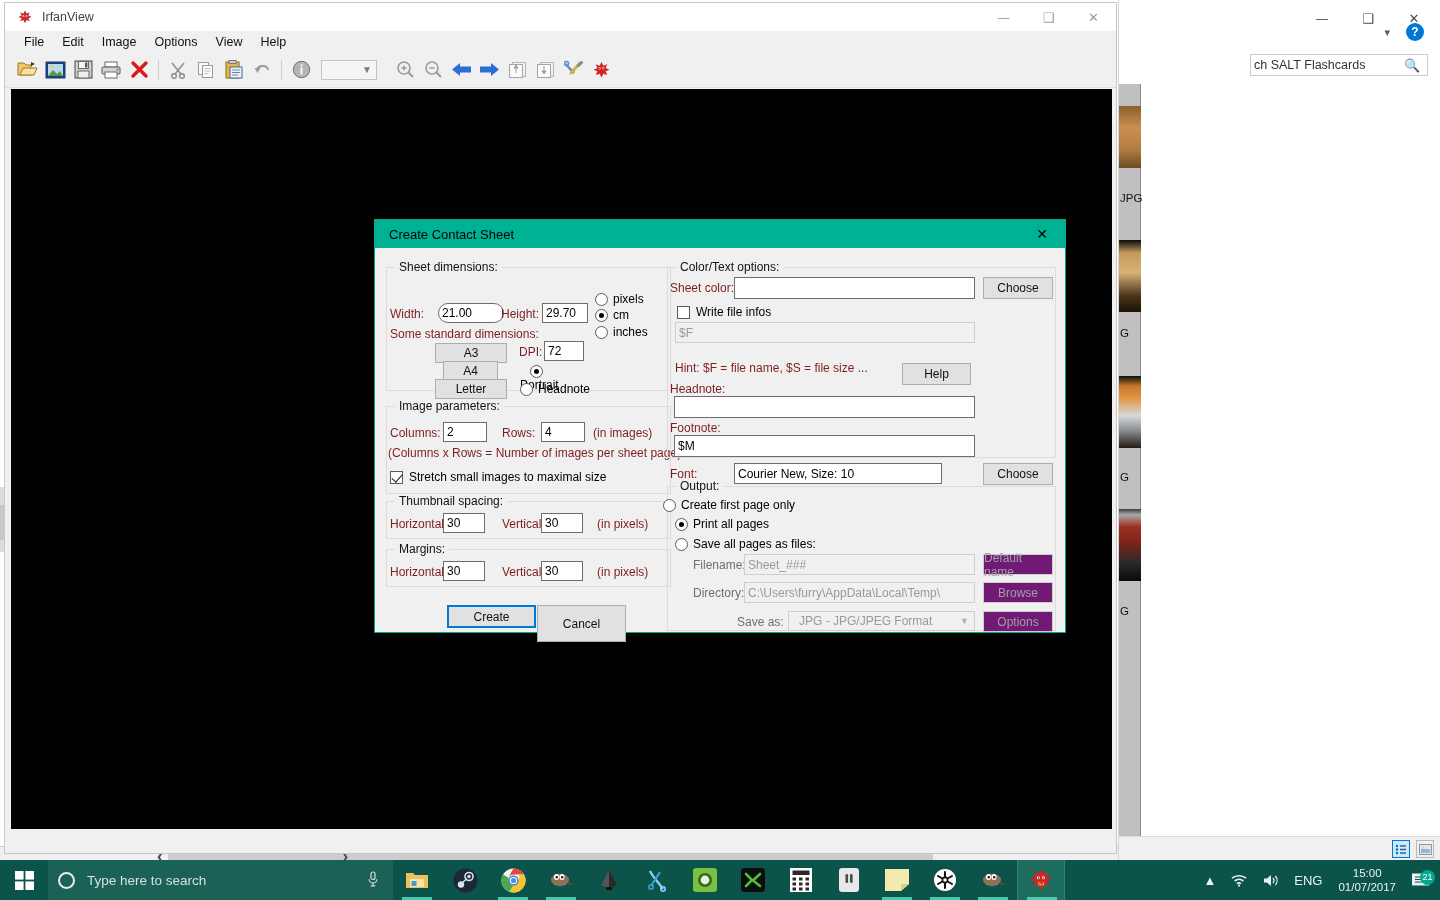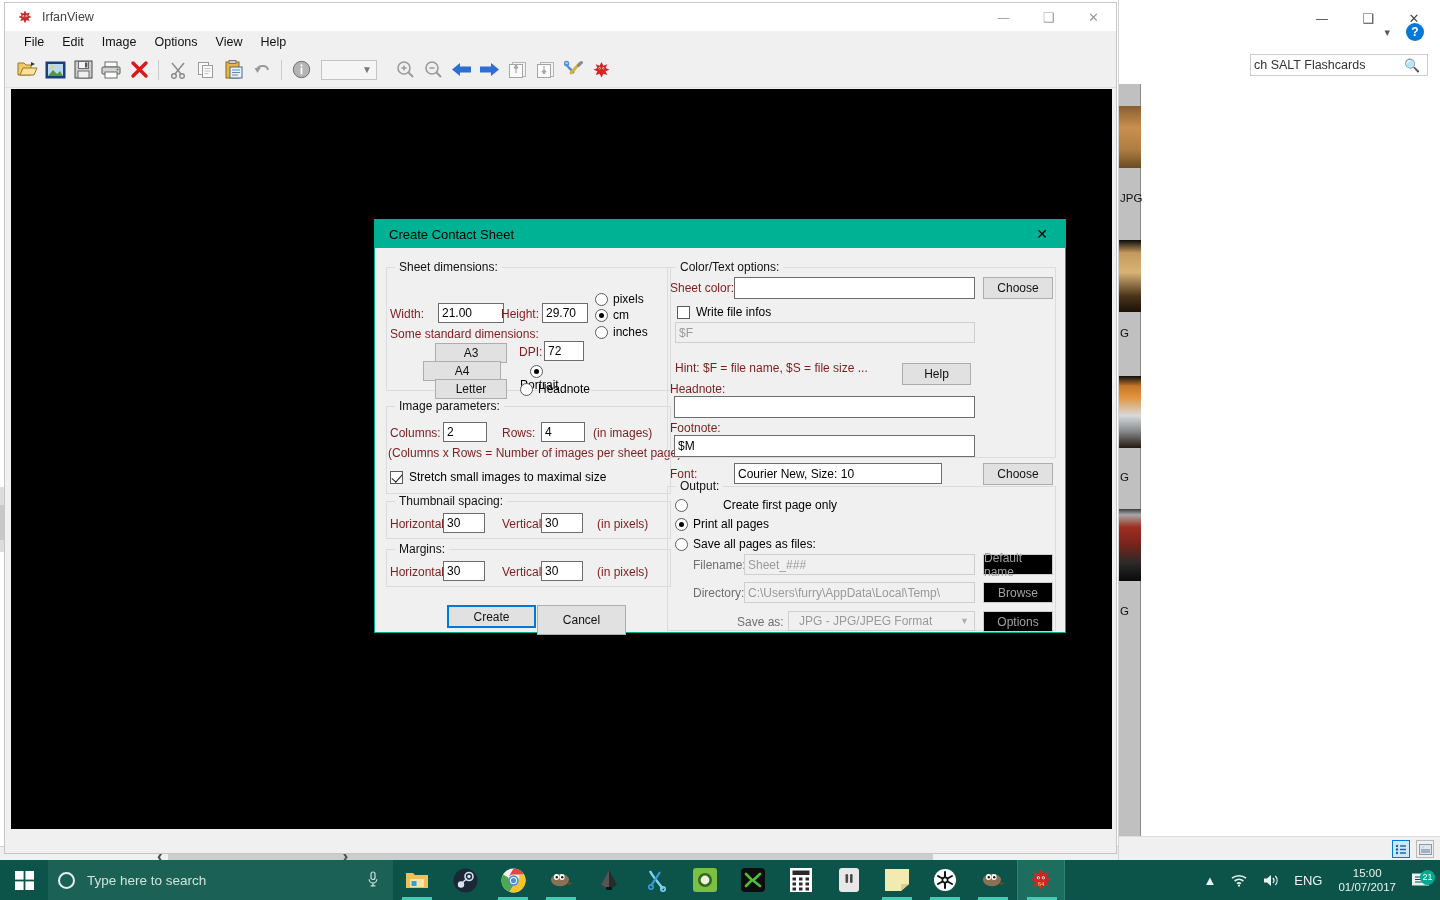--- a/index.html
+++ b/index.html
@@ -125,21 +125,21 @@
     position:absolute; background:#fff; border:1px solid #6d6d6d;
     font-family:"Liberation Sans", sans-serif; font-size:12px; color:#000;
     padding:1px 3px; height:20px; display:flex; align-items:center;
   }
   .txtin.disabled { background:#f0f0f0; border:1px solid #cfcfcf; color:#9a9a9a; }
   .btn {
     position:absolute; background:#e1e1e1; border:1px solid #adadad;
     font-size:12px; color:#111; display:flex; align-items:center; justify-content:center;
     height:20px;
   }
-  .btn.disabled { color:#a0a0a0; border-color:#cdcdcd; background:#000000; }
+  .btn.disabled { color:#a0a0a0; border-color:#cdcdcd; background:#701a75; }
   .btn.focus { border:2px solid #0078d7; background:#e1e1e1; }
 
   .radio { position:absolute; display:flex; align-items:center; font-size:12px; white-space:nowrap; }
   .radio .rk {
     width:13px; height:13px; border-radius:50%; border:1px solid #5a5a5a;
     background:#fff; margin-right:5px; position:relative; flex:none;
   }
   .radio.on .rk::after {
     content:''; position:absolute; left:3px; top:3px; width:5px; height:5px;
     border-radius:50%; background:#000;
@@ -423,26 +423,26 @@
       <span>Create Contact Sheet</span>
       <span class="dlg-close">✕</span>
     </div>
 
     <div class="dlg-body">
 
       <div class="grp" style="left:11px; top:19px; width:285px; height:124px;">
         <div class="glegend">Sheet dimensions:</div>
       </div>
       <div class="lbl" style="left:15px; top:59px;">Width:</div>
-      <div class="txtin" style="left:63px; top:55px; width:66px;">21.00</div>
+      <div class="txtin" style="left:63px; top:55px; width:66px;border-radius:10px;">21.00</div>
       <div class="lbl" style="left:126px; top:59px;">Height:</div>
       <div class="txtin" style="left:167px; top:55px; width:46px;">29.70</div>
       <div class="lbl" style="left:15px; top:79px;">Some standard dimensions:</div>
       <div class="btn" style="left:60px; top:95px; width:72px;">A3</div>
-      <div class="btn" style="left:48px; top:113px; width:78px;">A4</div>
+      <div class="btn" style="left:68px; top:113px; width:55px;">A4</div>
       <div class="btn" style="left:60px; top:131px; width:72px;">Letter</div>
       <div class="lbl" style="left:144px; top:97px;">DPI:</div>
       <div class="txtin" style="left:169px; top:93px; width:40px;">72</div>
 
       <div class="radio" style="left:220px; top:44px;">
         <span class="rk"></span>
         <span>pixels</span>
       </div>
       <div class="radio on" style="left:220px; top:60px;">
         <span class="rk"></span>
@@ -488,21 +488,21 @@
       <div class="grp" style="left:11px; top:301px; width:285px; height:38px;">
         <div class="glegend">Margins:</div>
       </div>
       <div class="lbl" style="left:15px; top:317px;">Horizontal:</div>
       <div class="txtin" style="left:68px; top:313px; width:42px;">30</div>
       <div class="lbl" style="left:127px; top:317px;">Vertical:</div>
       <div class="txtin" style="left:166px; top:313px; width:42px;">30</div>
       <div class="lbl" style="left:222px; top:317px;">(in pixels)</div>
 
       <div class="btn focus" style="left:72px; top:357px; width:89px; height:23px;">Create</div>
-      <div class="btn" style="top: 357px; width: 89px; height: 30px; left: 162px; margin-left: 0px; text-align: right;">Cancel</div>
+      <div class="btn" style="top: 357px; width: 89px; height: 37px; left: 162px; margin-left: 0px; text-align: right;">Cancel</div>
 
       <div class="grp" style="left:292px; top:19px; width:389px; height:191px;">
         <div class="glegend">Color/Text options:</div>
       </div>
       <div class="lbl" style="left:295px; top:33px;">Sheet color:</div>
       <div class="txtin" style="left:359px; top:29px; width:241px; height:22px;"></div>
       <div class="btn" style="left:608px; top:29px; width:70px; height:22px;">Choose</div>
       <div class="chk" style="left:302px; top:57px;">
         <span class="ck"></span>
         <span>Write file infos</span>
@@ -514,21 +514,21 @@
       <div class="txtin" style="left:299px; top:148px; width:301px; height:22px;"></div>
       <div class="lbl" style="left:295px; top:173px;">Footnote:</div>
       <div class="txtin" style="left:299px; top:187px; width:301px; height:22px;">$M</div>
       <div class="lbl" style="left:295px; top:219px;">Font:</div>
       <div class="txtin" style="left:359px; top:215px; width:208px; height:21px;">Courier New, Size: 10</div>
       <div class="btn" style="left:608px; top:215px; width:70px; height:22px;">Choose</div>
 
       <div class="grp" style="left:292px; top:238px; width:389px; height:145px;">
         <div class="glegend">Output:</div>
       </div>
-      <div class="radio" style="left:300px; top:250px;gap:30px;">
+      <div class="radio" style="left:288px; top:250px;">
         <span class="rk"></span>
         <span>Create first page only</span>
       </div>
       <div class="radio on" style="left:300px; top:269px;">
         <span class="rk"></span>
         <span>Print all pages</span>
       </div>
       <div class="radio" style="left:300px; top:289px;">
         <span class="rk"></span>
         <span>Save all pages as files:</span>

